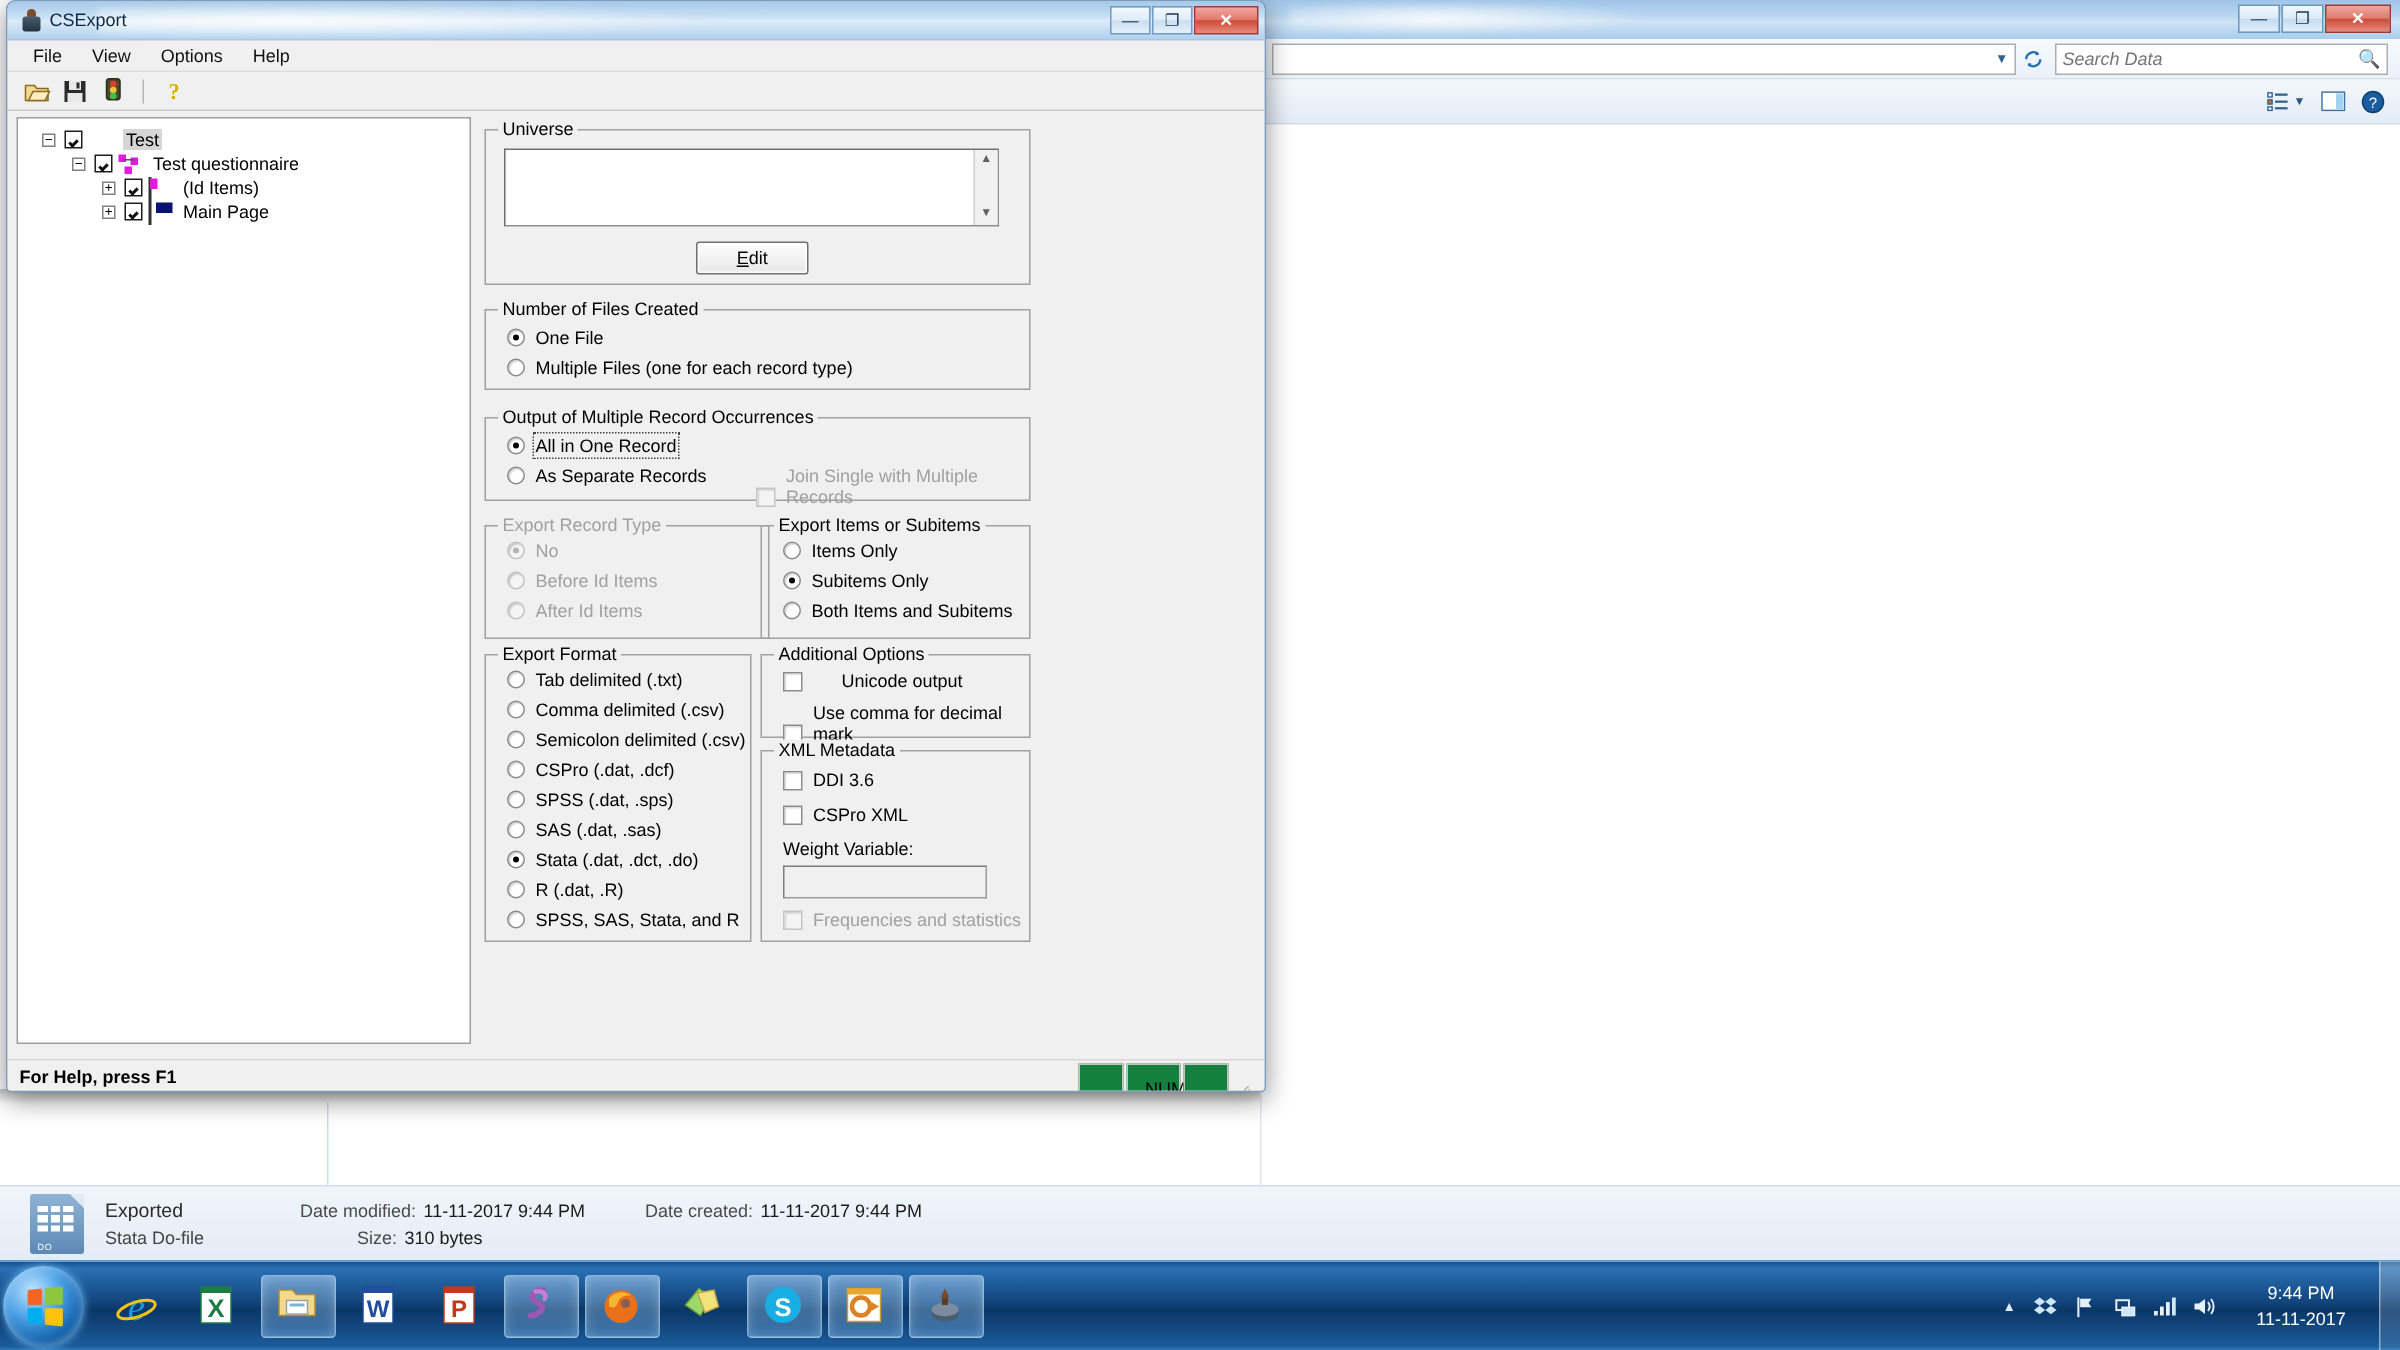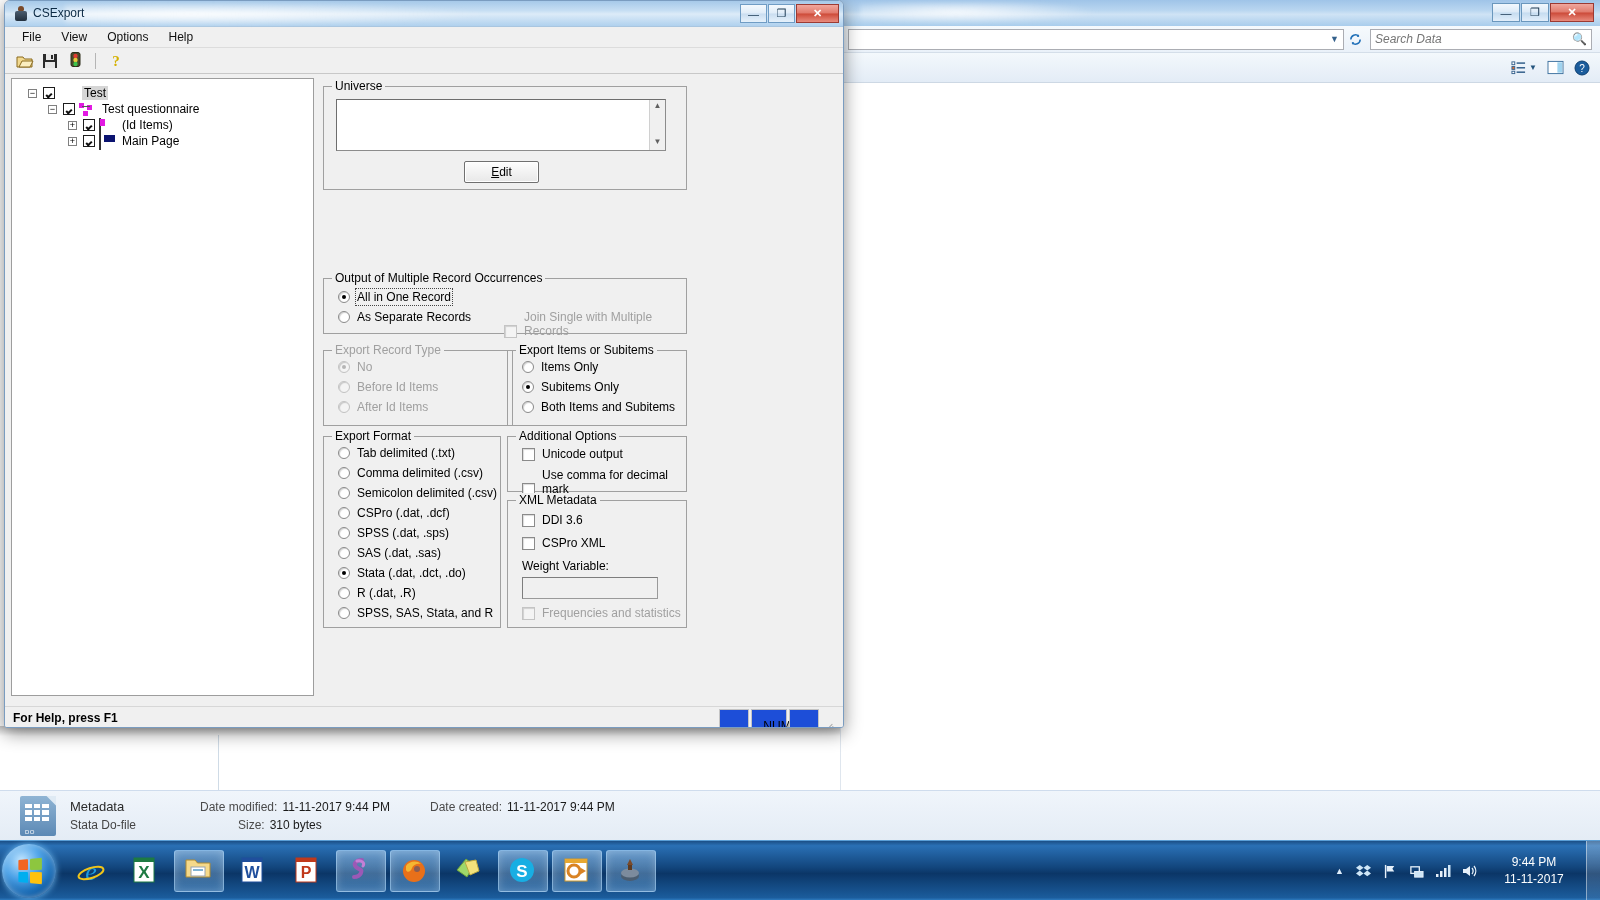--- a/index.html
+++ b/index.html
@@ -325,21 +325,21 @@
     border-top-color:#7d7d7d; border-left-color:#7d7d7d;
   }
 
   .cs-statusbar {
     height: 22px; background: #f0f0f0; border-top: 1px solid #d7d7d7;
     display: flex; align-items: center; position: relative;
   }
   .sb-text { font-size: 12px; color: #000; margin-left: 8px; font-weight: bold; }
   .sb-panes { position: absolute; right: 6px; top: 2px; display: flex; gap: 2px; align-items: center; }
   .sb-pane { height: 34px; border: 1px solid #c4c4c4; display: flex; align-items: center;
-    justify-content: center; font-size: 12px; color: #000; background: #1d4ed8; padding-left: 16px; }
+    justify-content: center; font-size: 12px; color: #000; background: #15803d; padding-left: 16px; }
   .sb-grip { width: 14px; height: 14px; position: relative; margin-left: 2px; }
   .sb-grip i { position: absolute; background: #a9a9a9; height: 1px; transform-origin: left; }
 </style>
 </head>
 <body>
 
 <div id="root">
 
   <div class="explorer-window">
     <div class="exp-titlebar">
@@ -411,21 +411,21 @@
           <i></i>
           <i></i>
           <i></i>
           <i></i>
           <i></i>
         </div>
       <div class="tag">DO</div>
     </div>
     <div class="det-col">
       <div class="det-row">
-        <span class="det-name">Metadata</span>
+        <span class="det-name">Exported</span>
         <span class="det-grp">
           <span class="det-lbl">Date modified:</span>
           <span class="det-val">11-11-2017 9:44 PM</span>
         </span>
         <span class="det-grp det-grp-2">
           <span class="det-lbl">Date created:</span>
           <span class="det-val">11-11-2017 9:44 PM</span>
         </span>
       </div>
       <div class="det-row">
@@ -705,20 +705,31 @@
             <div class="uni-scroll">
               <div class="sb-arrow">▲</div>
               <div class="sb-arrow">▼</div>
             </div>
           </div>
           <div class="edit-btn">
             <span><u>E</u><span>dit</span></span>
           </div>
         </div>
 
+        <div class="gbox" style="left:6px; top:128px; width:364px; height:54px;">
+          <span class="legend">Number of Files Created</span>
+          <div class="radio on" style="left:14px; top:11px;">
+            <span class="dot"></span>
+            <span class="lbl">One File</span>
+          </div>
+          <div class="radio" style="left:14px; top:31px;">
+            <span class="dot"></span>
+            <span class="lbl">Multiple Files (one for each record type)</span>
+          </div>
+        </div>
 
         <div class="gbox" style="left:6px; top:200px; width:364px; height:56px;">
           <span class="legend">Output of Multiple Record Occurrences</span>
           <div class="radio on focus" style="left:14px; top:11px;">
             <span class="dot"></span>
             <span class="lbl">All in One Record</span>
           </div>
           <div class="radio" style="left:14px; top:31px;">
             <span class="dot"></span>
             <span class="lbl">As Separate Records</span>
@@ -796,21 +807,21 @@
             <span class="lbl">R (.dat, .R)</span>
           </div>
           <div class="radio" style="left:14px; top:169px;">
             <span class="dot"></span>
             <span class="lbl">SPSS, SAS, Stata, and R</span>
           </div>
         </div>
 
         <div class="gbox" style="left:190px; top:358px; width:180px; height:56px;">
           <span class="legend">Additional Options</span>
-          <div class="check" style="left:14px; top:10px;">
+          <div class="check" style="left:14px; top:10px;gap:19px;">
             <span class="bx"></span>
             <span class="lbl">Unicode output</span>
           </div>
           <div class="check" style="left:14px; top:31px;">
             <span class="bx"></span>
             <span class="lbl">Use comma for decimal mark</span>
           </div>
         </div>
 
         <div class="gbox" style="left:190px; top:422px; width:180px; height:128px;">

